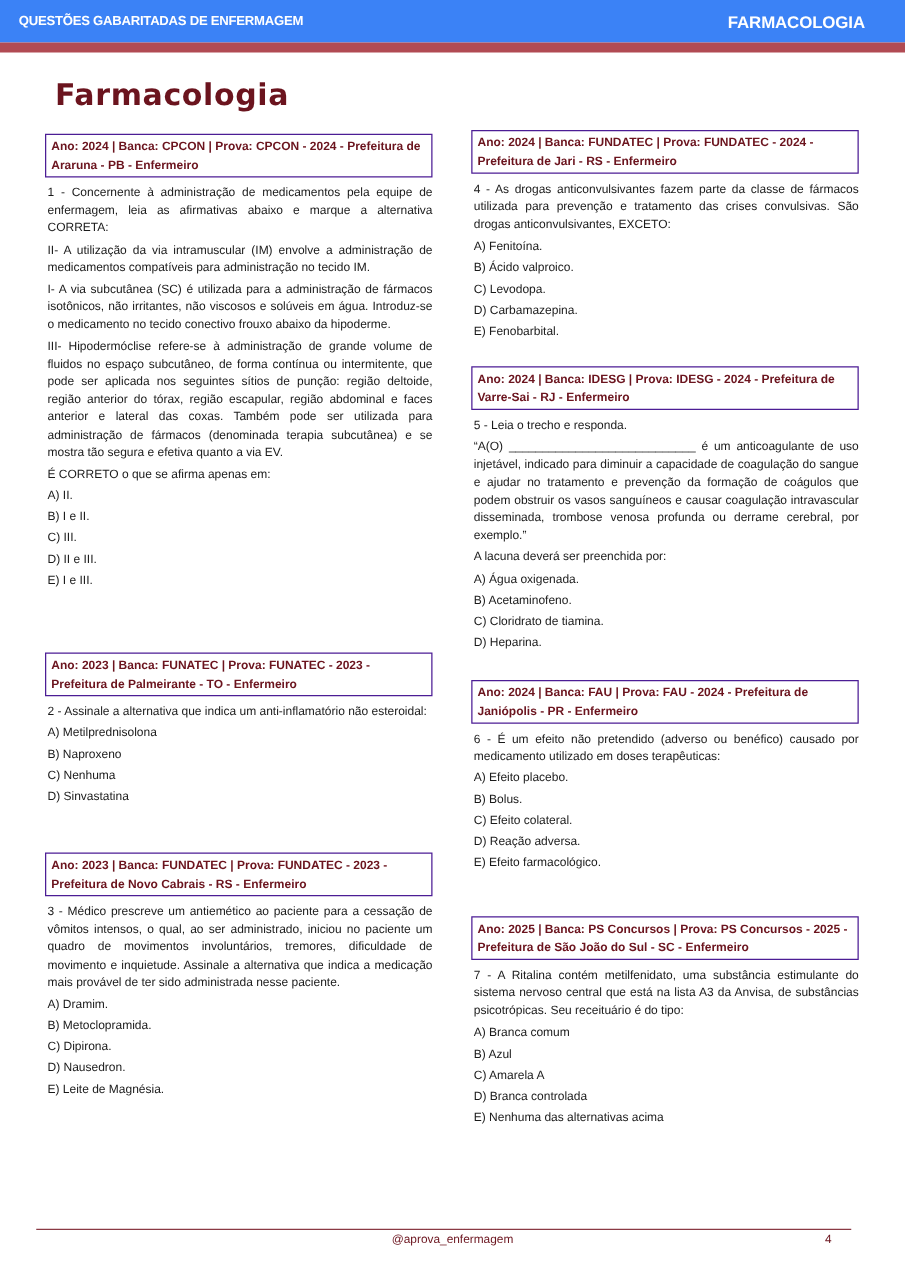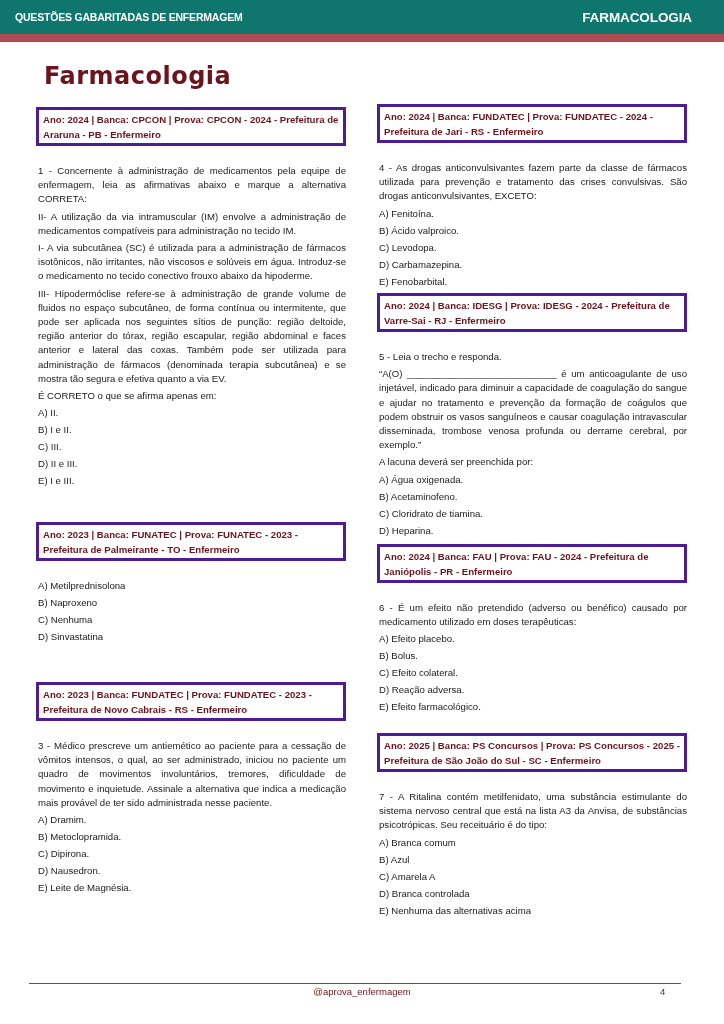--- a/index.html
+++ b/index.html
@@ -1,46 +1,46 @@
 <!DOCTYPE html>
 <html><head>
   <meta charset="utf-8">
   <style>
     * { box-sizing: border-box; margin: 0; padding: 0; }
     html, body { width: 724px; height: 1024px; background: #ffffff; overflow: hidden; }
     body { position: relative; font-family: "Liberation Sans", sans-serif; color: #1a1a1a; }
 
     .topbar {
       position: absolute; left: 0; top: 0; width: 724px; height: 34px;
-      background: #0f766e;
+      background: #3b82f6;
       display: flex; align-items: center; justify-content: space-between;
       padding: 0 32px 0 15px;
       color: #ffffff; font-weight: bold;
     }
     .topbar .left { font-size: 10.5px; letter-spacing: -0.2px; }
     .topbar .right { font-size: 13.5px; letter-spacing: -0.1px; }
     .subbar {
       position: absolute; left: 0; top: 34px; width: 724px; height: 8px;
       background: #b14b53;
     }
 
     .page-title {
       position: absolute; left: 44px; top: 62px;
       font-family: "DejaVu Sans", sans-serif;
       font-weight: bold; font-size: 24px; color: #6b141e;
       letter-spacing: 0.5px;
     }
 
     .qbox { position: absolute; width: 310px; }
     .qhead {
-      border: 3px solid #4c1d95;
+      border: 1px solid #4c1d95;
       padding: 2px 4px 1px 4px;
       color: #6b141e; font-weight: bold;
       font-size: 9.6px; line-height: 15px;
-      margin-bottom: 18px;
+      margin-bottom: 6px;
     }
     .qtext {
       font-size: 9.6px; line-height: 14.2px;
       text-align: justify;
       margin-bottom: 3px;
       padding-left: 2px;
     }
     .qopt {
       font-size: 9.6px; line-height: 14px;
       margin-bottom: 3px;
@@ -80,20 +80,21 @@
   <p class="qtext">É CORRETO o que se afirma apenas em:</p>
   <p class="qopt">A) II.</p>
   <p class="qopt">B) I e II.</p>
   <p class="qopt">C) III.</p>
   <p class="qopt">D) II e III.</p>
   <p class="qopt">E) I e III.</p>
 </div>
 
 <div class="qbox" style="left:36px; top:522px;">
   <div class="qhead">Ano: 2023 | Banca: FUNATEC | Prova: FUNATEC - 2023 - Prefeitura de Palmeirante - TO - Enfermeiro</div>
+  <p class="qtext">2 - Assinale a alternativa que indica um anti-inflamatório não esteroidal:</p>
   <p class="qopt">A) Metilprednisolona</p>
   <p class="qopt">B) Naproxeno</p>
   <p class="qopt">C) Nenhuma</p>
   <p class="qopt">D) Sinvastatina</p>
 </div>
 
 <div class="qbox" style="left:36px; top:682px;">
   <div class="qhead">Ano: 2023 | Banca: FUNDATEC | Prova: FUNDATEC - 2023 - Prefeitura de Novo Cabrais - RS - Enfermeiro</div>
   <p class="qtext">3 - Médico prescreve um antiemético ao paciente para a cessação de vômitos intensos, o qual, ao ser administrado, iniciou no paciente um quadro de movimentos involuntários, tremores, dificuldade de movimento e inquietude. Assinale a alternativa que indica a medicação mais provável de ter sido administrada nesse paciente.</p>
   <p class="qopt">A) Dramim.</p>

